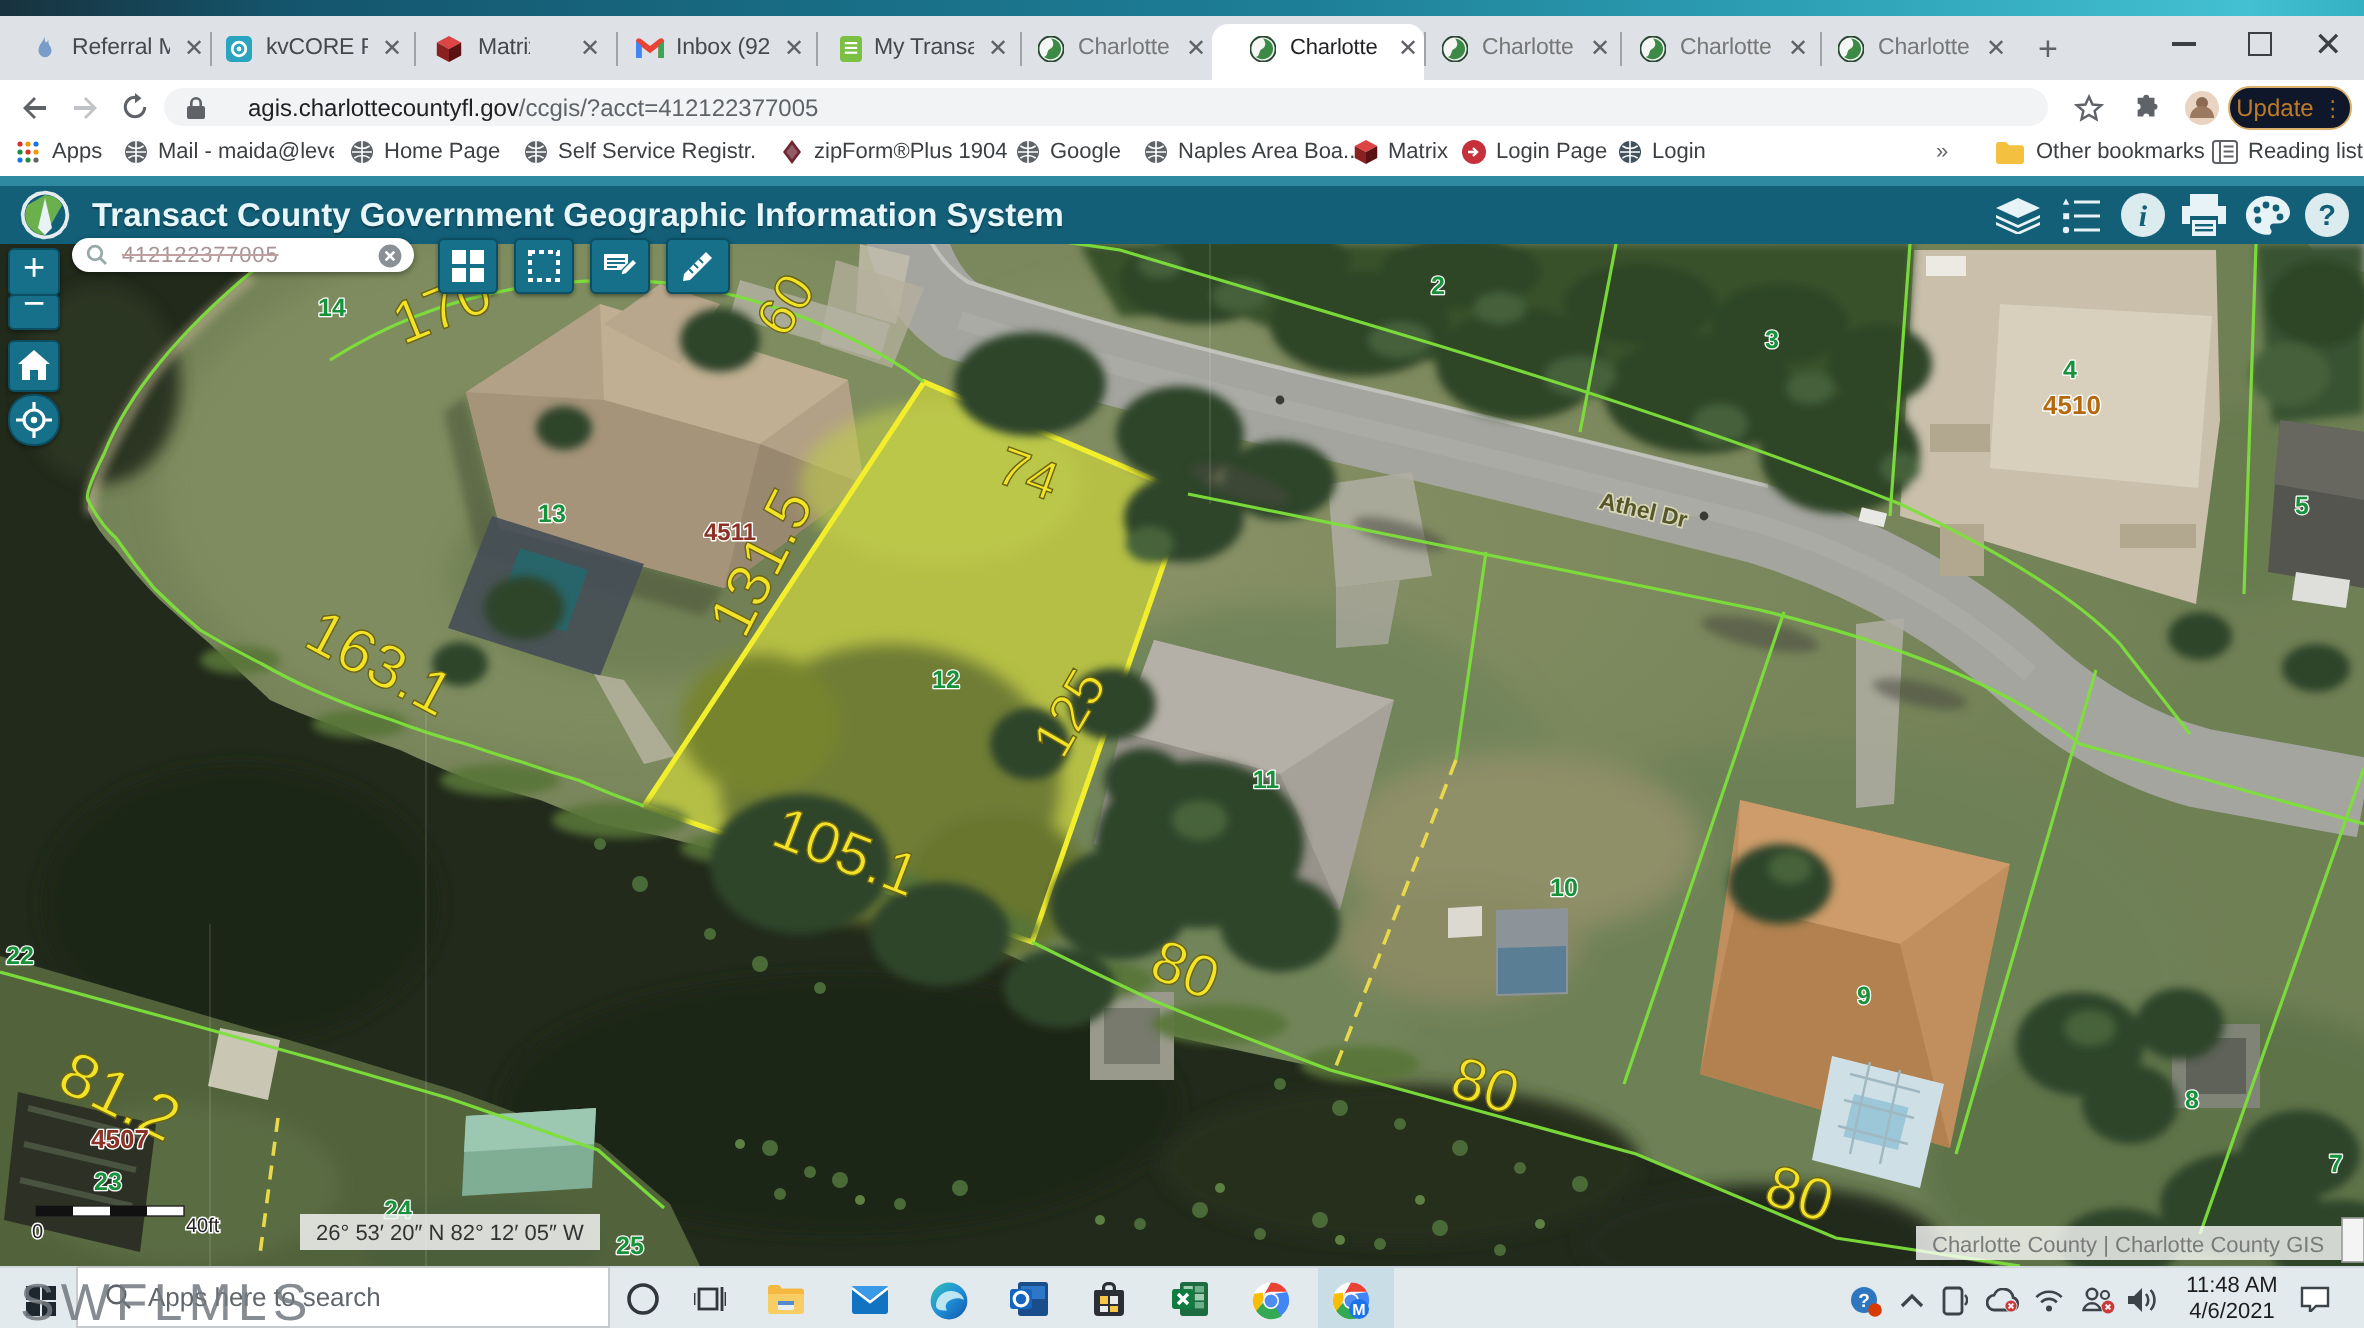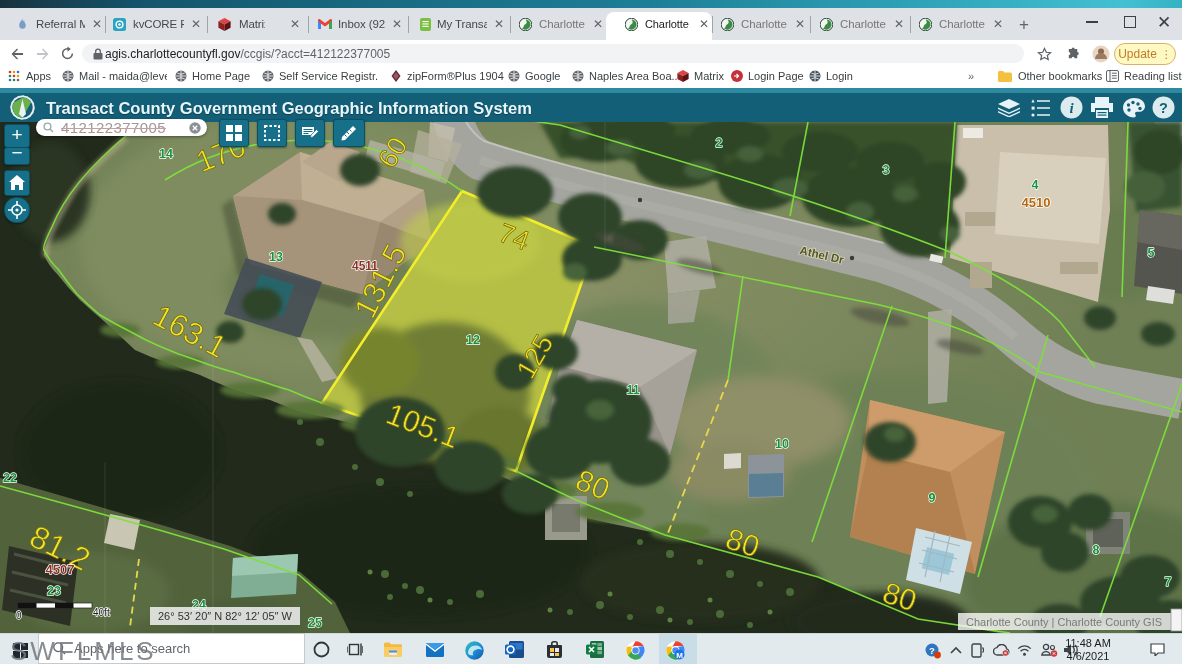--- a/index.html
+++ b/index.html
@@ -19,21 +19,21 @@
 
 #bookmarks{left:0;top:67px;width:1076px;height:21px;background:#fff;font-size:11px;color:#3c4043;}
 .bk span.t{display:inline-block;overflow:hidden;white-space:nowrap;}
 .bk{position:absolute;top:3px;display:flex;align-items:center;white-space:nowrap;}
 
 #hdrline{left:0;top:88px;width:1182px;height:5px;background:#2e8aa0;}
 #header{left:0;top:93px;width:1182px;height:29px;background:#135f78;}
 #htitle{left:46px;top:99px;font-size:16.5px;font-weight:bold;color:#e7f6fb;text-shadow:0 1px 1px rgba(0,0,0,.35);letter-spacing:0;}
 
 .mbtn{position:absolute;background:#16708a;border:1px solid #0c4f63;border-radius:3px;box-shadow:0 1px 2px rgba(0,0,0,.4);}
-#srch{left:36px;top:119px;width:171px;height:17px;background:#fff;border-radius:9px;box-shadow:0 1px 3px rgba(0,0,0,.4);font-size:15px;color:#8a8a8a;display:flex;align-items:center;}
+#srch{left:36px;top:119px;width:171px;height:17px;background:#fff;border-radius:9px;box-shadow:0 1px 3px rgba(0,0,0,.4);font-size:11px;color:#8a8a8a;display:flex;align-items:center;}
 
 #taskbar{left:0;top:633px;width:1182px;height:31px;background:#e2eaee;border-top:1px solid #cfd8dc;}
 #tsearch{left:38px;top:633px;width:267px;height:31px;background:#fff;border:1px solid #c6cacc;box-sizing:border-box;display:flex;align-items:center;font-size:13px;color:#60666b;}
 #wmark{left:10px;top:636px;font-size:26px;color:#72797e;opacity:.85;letter-spacing:3px;z-index:60;}
 .trayt{font-size:11px;color:#1c1c1c;line-height:13px;text-align:center;}
 </style>
 </head>
 <body>
 <div class="abs" id="frame"></div>
 <div class="abs" id="tabbar">
@@ -152,26 +152,26 @@
     <path d="M8 1.5l1.9 4.1 4.6.4-3.5 3 1 4.5L8 11.2 4 13.5l1-4.5-3.5-3 4.6-.4z" fill="none" stroke="#5f6368" stroke-width="1.3"></path>
   </svg>
   <svg class="abs" style="left:1066px;top:47px;" width="15" height="15" viewBox="0 0 16 16">
     <path d="M6 2a1.6 1.6 0 0 1 3.2 0H12v3.2a1.6 1.6 0 0 1 0 3.2V12H9.2a1.6 1.6 0 0 0-3.2 0H3V8.4a1.6 1.6 0 0 0 0-3.2V2z" fill="#5f6368"></path>
   </svg>
   <svg class="abs" style="left:1092px;top:45px;" width="18" height="18" viewBox="0 0 18 18">
     <circle cx="9" cy="9" r="8.5" fill="#e8d4c0"></circle>
     <circle cx="9" cy="6.5" r="3" fill="#8a6a52"></circle>
     <path d="M3 14a6 6 0 0 1 12 0z" fill="#9a7a60"></path>
   </svg>
-  <div class="abs" style="left:1114px;top:43px;width:60px;height:20px;border:1px solid #dcb06a;border-radius:11px;background:#fef9c3;font-size:12px;color:#c07b28;display:flex;align-items:center;justify-content:center;">Update<span style="color:#b5762a;margin-left:4px;font-size:11px;">⋮</span></div>
+  <div class="abs" style="left:1114px;top:43px;width:60px;height:20px;border:1px solid #dcb06a;border-radius:11px;background:#0f172a;font-size:12px;color:#c07b28;display:flex;align-items:center;justify-content:center;">Update<span style="color:#b5762a;margin-left:4px;font-size:11px;">⋮</span></div>
 <div class="abs" id="omnibox">
   <svg style="margin-left:11px;flex:none" width="10" height="12" viewBox="0 0 10 12">
       <path d="M2 5V3.5a3 3 0 0 1 6 0V5h.5a1 1 0 0 1 1 1v4.5a1 1 0 0 1-1 1h-7a1 1 0 0 1-1-1V6a1 1 0 0 1 1-1zM3.3 5h3.4V3.5a1.7 1.7 0 0 0-3.4 0z" fill="#5f6368"></path>
     </svg>
-  <span style="margin-left:2px;">agis.charlottecountyfl.gov<span style="color:#5f6368;">/ccgis/?acct=412122377005</span></span>
+  <span style="margin-left:21px;">agis.charlottecountyfl.gov<span style="color:#5f6368;">/ccgis/?acct=412122377005</span></span>
 </div>
 <div class="abs" id="bookmarks">
   <div class="bk" style="left:8px;"><svg width="12" height="12" viewBox="0 0 12 12" style="margin-right:6px;">
         <g fill="#5f6368">
           <circle cx="2" cy="2" r="1.3" fill="#d93025"></circle>
           <circle cx="6" cy="2" r="1.3" fill="#f29900"></circle>
           <circle cx="10" cy="2" r="1.3" fill="#1a73e8"></circle>
           <circle cx="2" cy="6" r="1.3" fill="#1e8e3e"></circle>
           <circle cx="6" cy="6" r="1.3" fill="#d93025"></circle>
           <circle cx="10" cy="6" r="1.3" fill="#f29900"></circle>
@@ -793,21 +793,21 @@
       <circle cx="5" cy="4" r="2.6" fill="none" stroke="#3c4349" stroke-width="1.3"></circle>
       <path d="M.8 12a4.3 4.3 0 0 1 8.4 0z" fill="none" stroke="#3c4349" stroke-width="1.3"></path>
       <circle cx="11.5" cy="4.5" r="2" fill="none" stroke="#3c4349" stroke-width="1.1"></circle>
       <circle cx="13" cy="10.5" r="3.2" fill="#c93b3b"></circle>
       <path d="M11.8 9.3l2.4 2.4M14.2 9.3l-2.4 2.4" stroke="#fff" stroke-width=".9"></path>
     </svg>
   <svg class="abs" style="left:1064px;top:9px;" width="15" height="14" viewBox="0 0 15 14">
       <path d="M0 5h3l4-4v12L3 9H0z" fill="#3c4349"></path>
       <path d="M9 4a4.5 4.5 0 0 1 0 6M11.3 2a7.5 7.5 0 0 1 0 10" fill="none" stroke="#3c4349" stroke-width="1.3"></path>
     </svg>
-  <div class="abs trayt" style="left:1060px;top:3px;width:56px;">11:48 AM<br>4/6/2021</div>
+  <div class="abs trayt" style="left:1088px;top:3px;width:56px;">11:48 AM<br>4/6/2021</div>
   <svg class="abs" style="left:1150px;top:9px;" width="15" height="13" viewBox="0 0 15 13">
       <path d="M1 1h13v9H8l-3 3v-3H1z" fill="#fff" stroke="#3c4349" stroke-width="1.2"></path>
     </svg>
 </div>
 <div class="abs" id="tsearch">
   <svg style="margin-left:14px;flex:none" width="13" height="13" viewBox="0 0 13 13">
       <circle cx="5.2" cy="5.2" r="4.4" fill="none" stroke="#5f6368" stroke-width="1.3"></circle>
       <path d="M8.4 8.4l3.6 3.6" stroke="#5f6368" stroke-width="1.3"></path>
     </svg>
   <span style="margin-left:8px;">Apps here to search</span>

